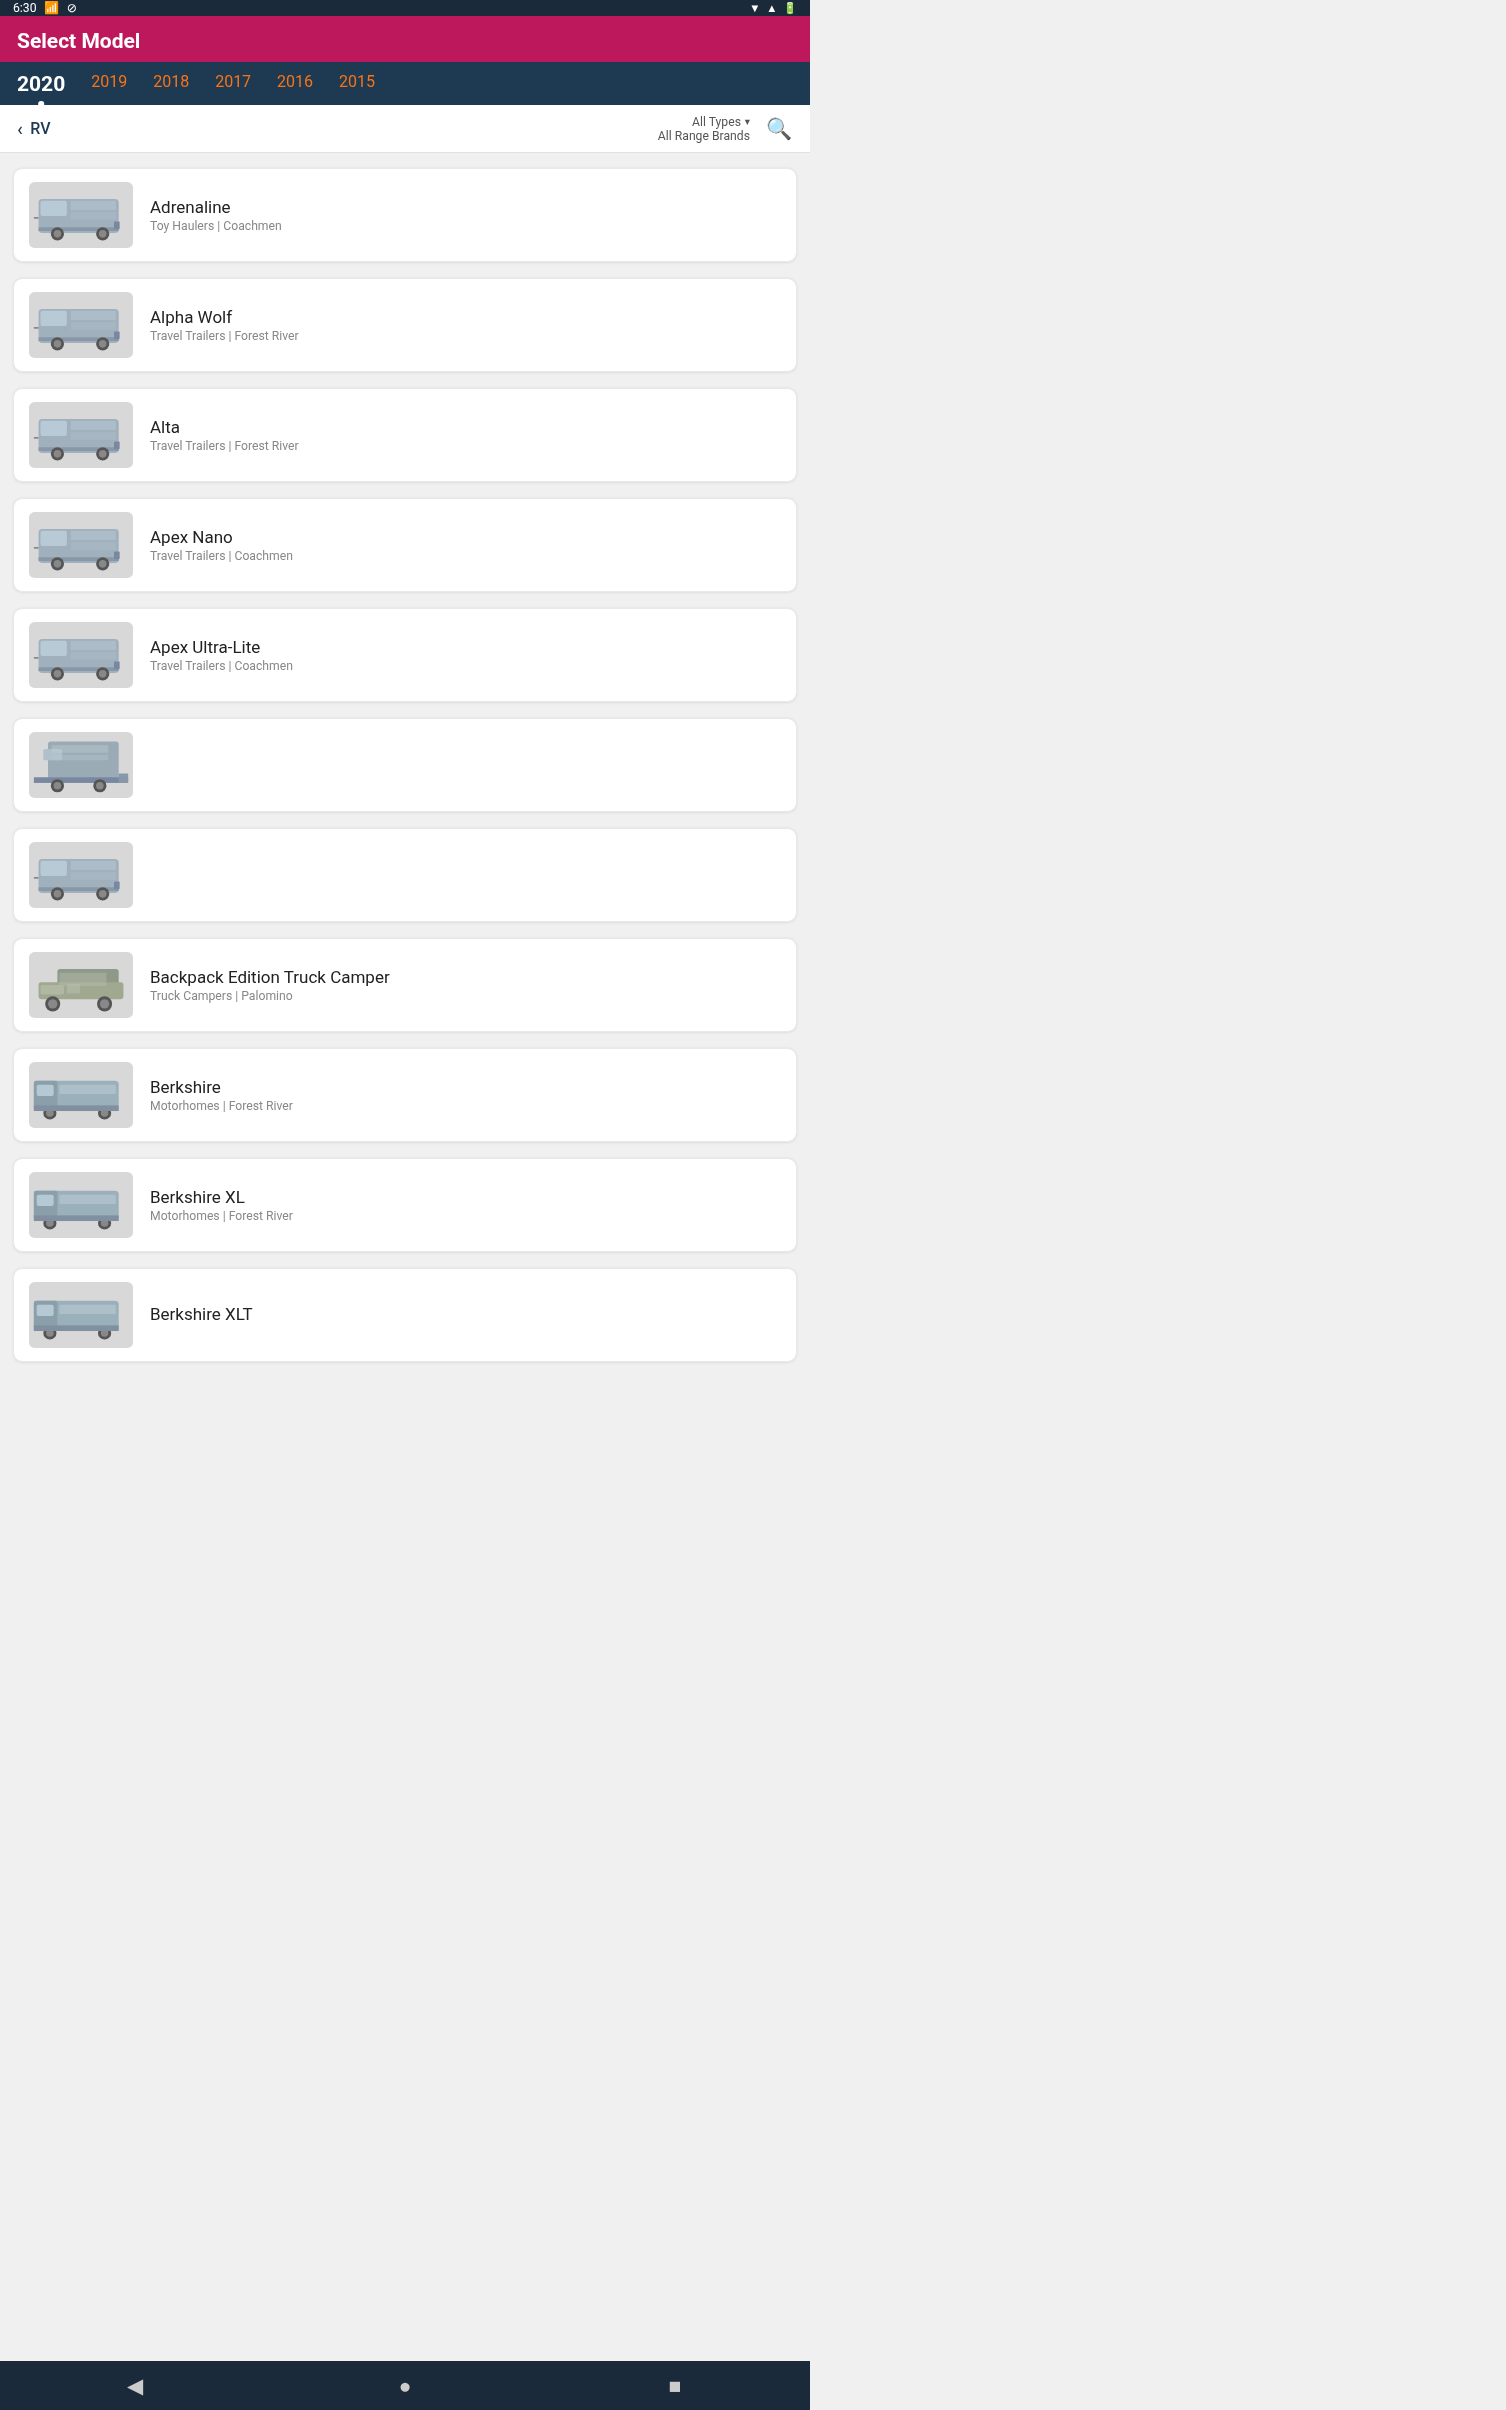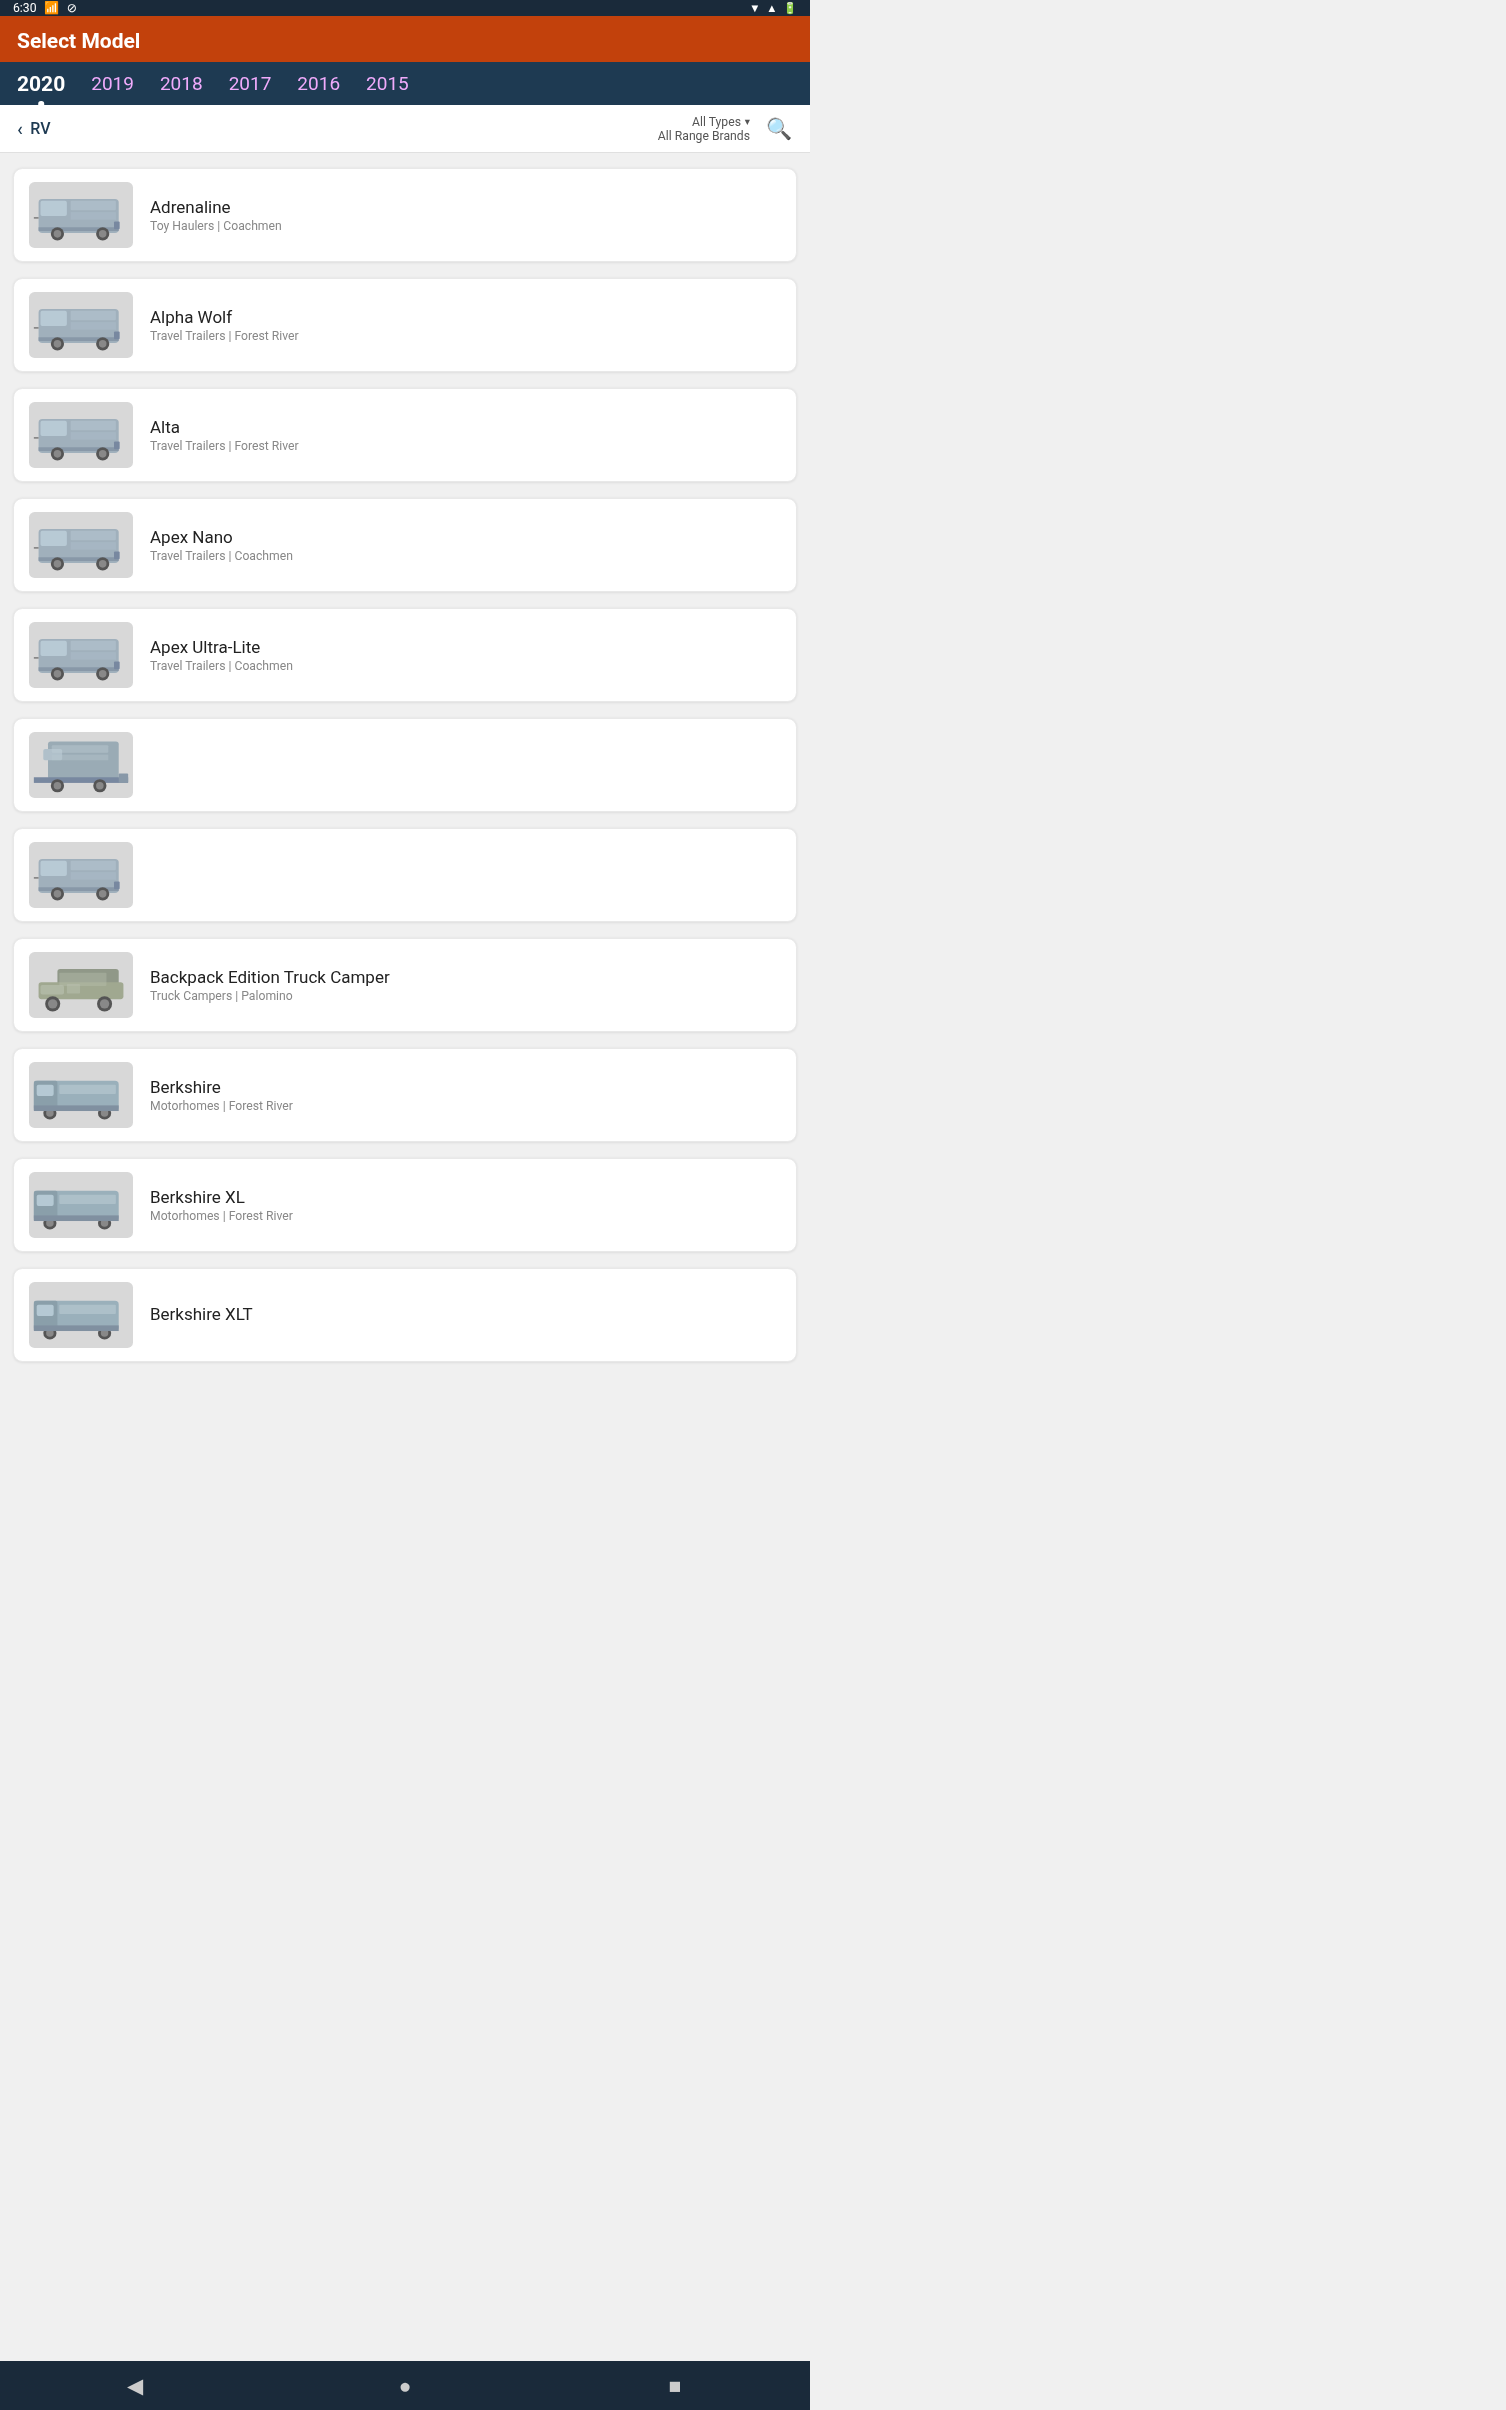--- a/index.html
+++ b/index.html
@@ -21,39 +21,39 @@
       align-items: center;
       padding: 5.6px 13px;
       height: 16px;
       font-size: 12.2px;
     }
     .status-left { display: flex; align-items: center; gap: 7.5px; }
     .status-right { display: flex; align-items: center; gap: 5.6px; font-size: 11.3px; }
 
     
     .header {
-      background: #c2410c;
+      background: #be185d;
       padding: 13px 17px 9.4px 17px;
     }
     .header-title {
       color: #fff;
       font-size: 21px;
       font-weight: bold;
     }
 
     
     .year-nav {
       background: #1e3a52;
       display: flex;
       gap: 26px;
       padding: 9.4px 17px 0 17px;
     }
     .year-item {
-      color: #f0abfc;
-      font-size: 19px;
+      color: #f97316;
+      font-size: 16px;
       padding-bottom: 9.4px;
       cursor: pointer;
       position: relative;
     }
     .year-item.active {
       color: #fff;
       font-size: 21px;
       font-weight: bold;
     }
     .year-item.active::after {

